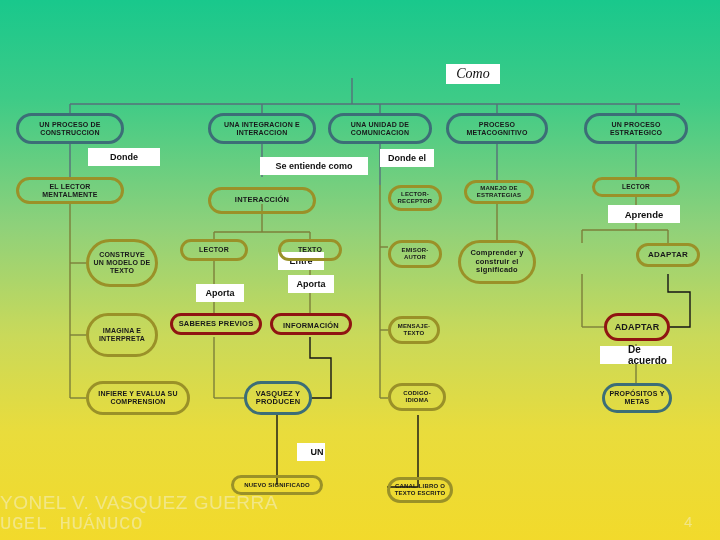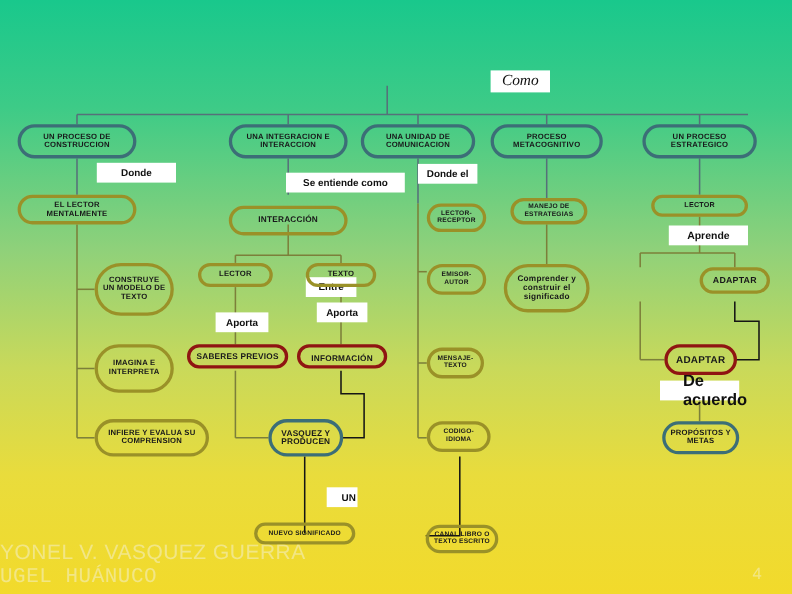--- a/index.html
+++ b/index.html
@@ -135,21 +135,21 @@
   </div>
   <div class="chip" style="left:608px;top:205px;width:72px;height:18px;font-size:9.5px;">
     <span>Aprende</span>
   </div>
   <div class="chip" style="left:196px;top:284px;width:48px;height:18px;font-size:9px;">
     <span>Aporta</span>
   </div>
   <div class="chip" style="left:288px;top:275px;width:46px;height:18px;font-size:9px;">
     <span>Aporta</span>
   </div>
-  <div class="chip" style="left:600px;top:346px;width:72px;height:18px;font-size:15px;padding-left:28px;">
+  <div class="chip" style="left:600px;top:346px;width:72px;height:18px;font-size:10px;padding-left:28px;">
     <span>De acuerdo</span>
   </div>
   <div class="chip" style="left:297px;top:443px;width:28px;height:18px;font-size:9px;padding-left:12px;">
     <span>UN</span>
   </div>
 
   <div class="node teal" style="left:16px;top:113px;width:108px;height:31px;font-size:7px;">
     <span>UN PROCESO DE CONSTRUCCION</span>
   </div>
   <div class="node teal" style="left:208px;top:113px;width:108px;height:31px;font-size:7px;">

